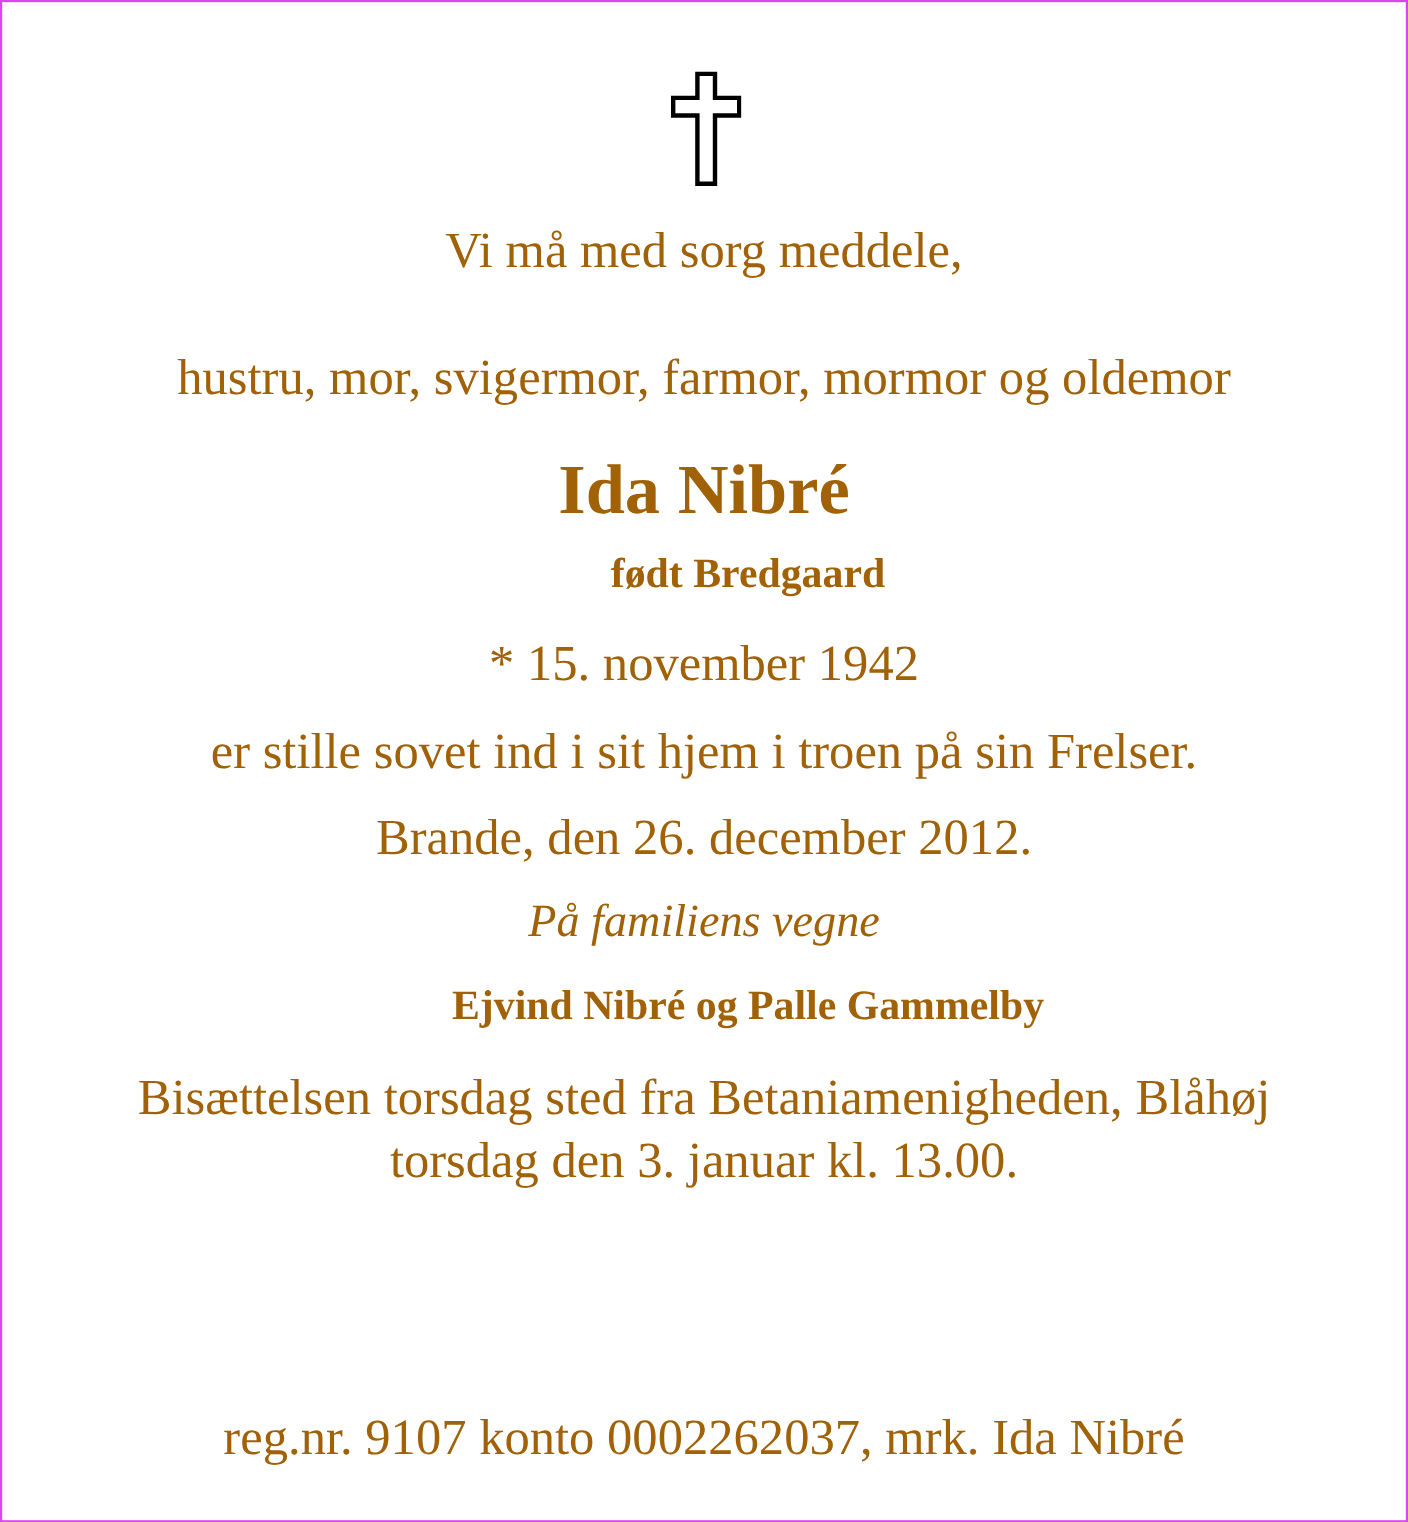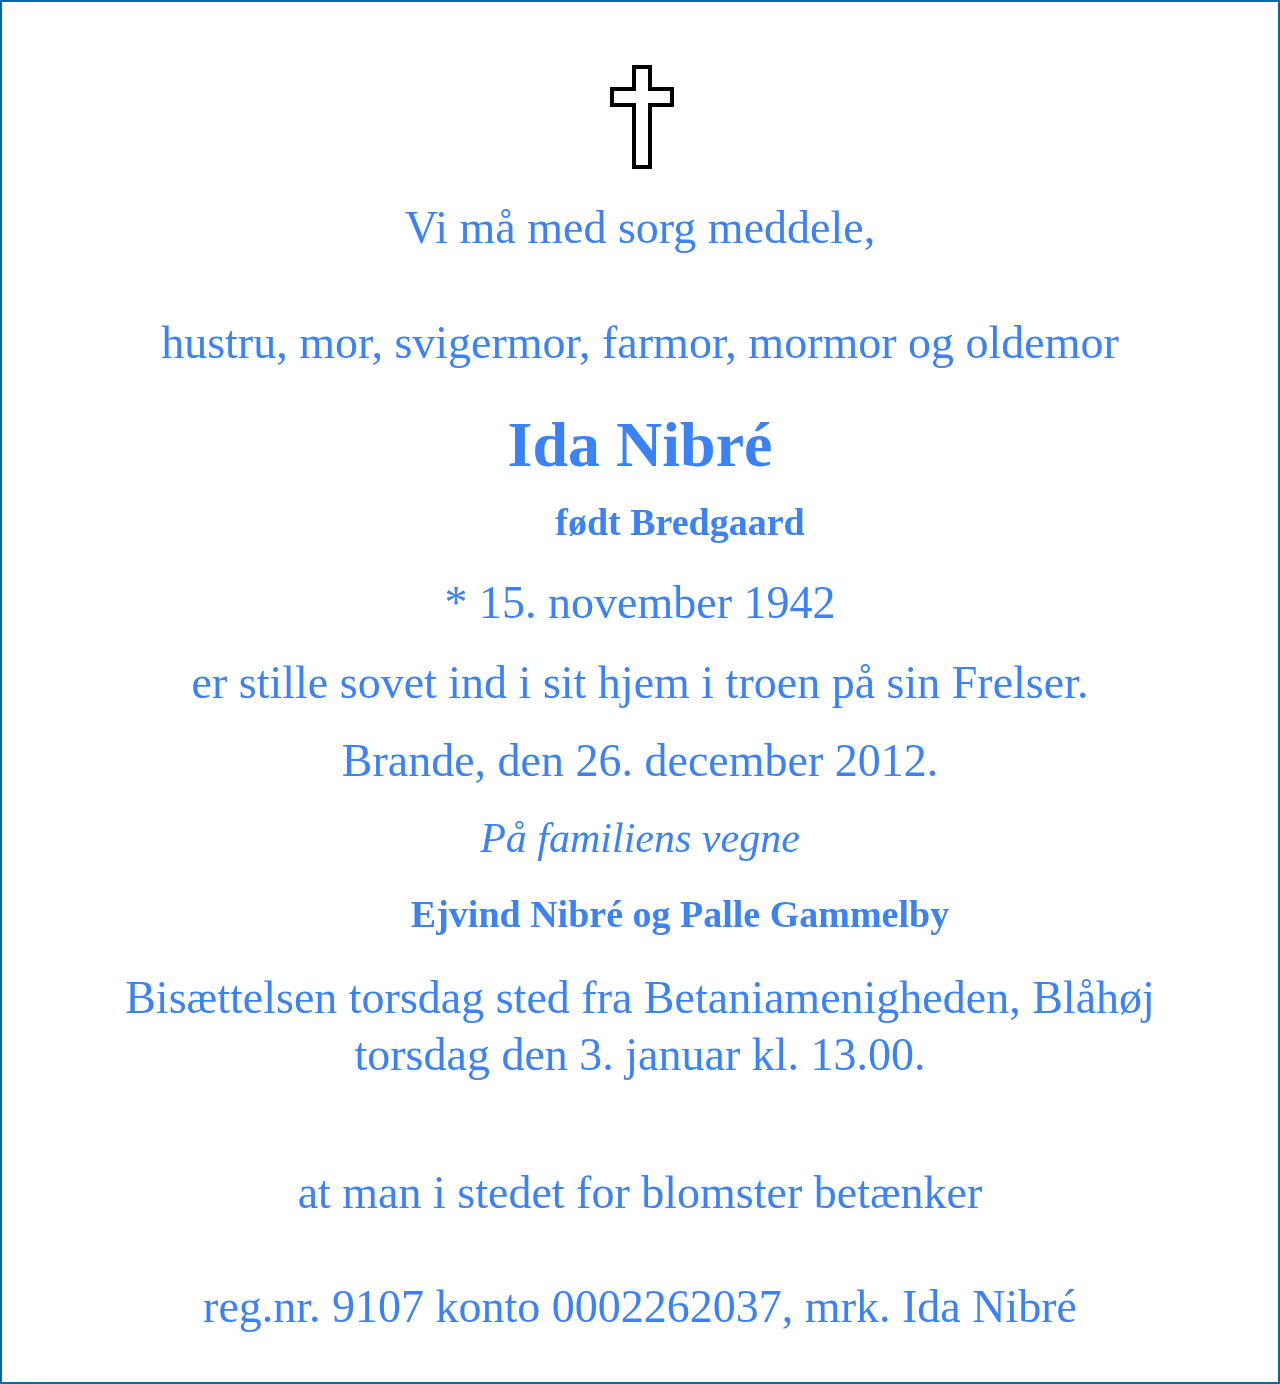--- a/index.html
+++ b/index.html
@@ -1,23 +1,23 @@
 <!DOCTYPE html>
 <html><head>
 <meta charset="utf-8">
 <style>
   html, body { margin: 0; padding: 0; background: #ffffff; }
   body { width: 1280px; height: 1384px; overflow: hidden; }
   .frame {
     position: absolute; left: 0; top: 0;
     width: 1276px; height: 1380px;
-    border: 2px solid #0369a1;
+    border: 2px solid #d946ef;
     background: #fff;
     font-family: "Liberation Serif", "DejaVu Serif", serif;
-    color: #3b82f6;
+    color: #a16207;
     text-align: center;
   }
   .cross { position: absolute; left: 608px; top: 63px; width: 64px; height: 104px; }
   .line { position: absolute; left: 0; width: 1276px; white-space: nowrap; line-height: 1; }
   .normal { font-size: 46px; }
   .name { font-size: 64px; font-weight: bold; }
   .bold { font-size: 38px; font-weight: bold; padding-left: 40px; }
   .italic { font-size: 42px; font-style: italic; text-align: center; }
 </style>
 </head>
@@ -35,15 +35,14 @@
   <div class="line bold" style="top:501px">født Bredgaard</div>
   <div class="line normal" style="top:578px">* 15. november 1942</div>
   <div class="line normal" style="top:658px">er stille sovet ind i sit hjem i troen på sin Frelser.</div>
   <div class="line normal" style="top:736px">Brande, den 26. december 2012.</div>
   <div class="line italic" style="top:815px">På familiens vegne</div>
   <div class="line bold" style="top:893px">Ejvind Nibré og Palle Gammelby</div>
 
   <div class="line normal" style="top:973px">Bisættelsen torsdag sted fra Betaniamenigheden, Blåhøj</div>
   <div class="line normal" style="top:1030px">torsdag den 3. januar kl. 13.00.</div>
 
-  <div class="line normal" style="top:1168px">at man i stedet for blomster betænker</div>
   <div class="line normal" style="top:1282px">reg.nr. 9107 konto 0002262037, mrk. Ida Nibré</div>
 </div>
 
 </body></html>

